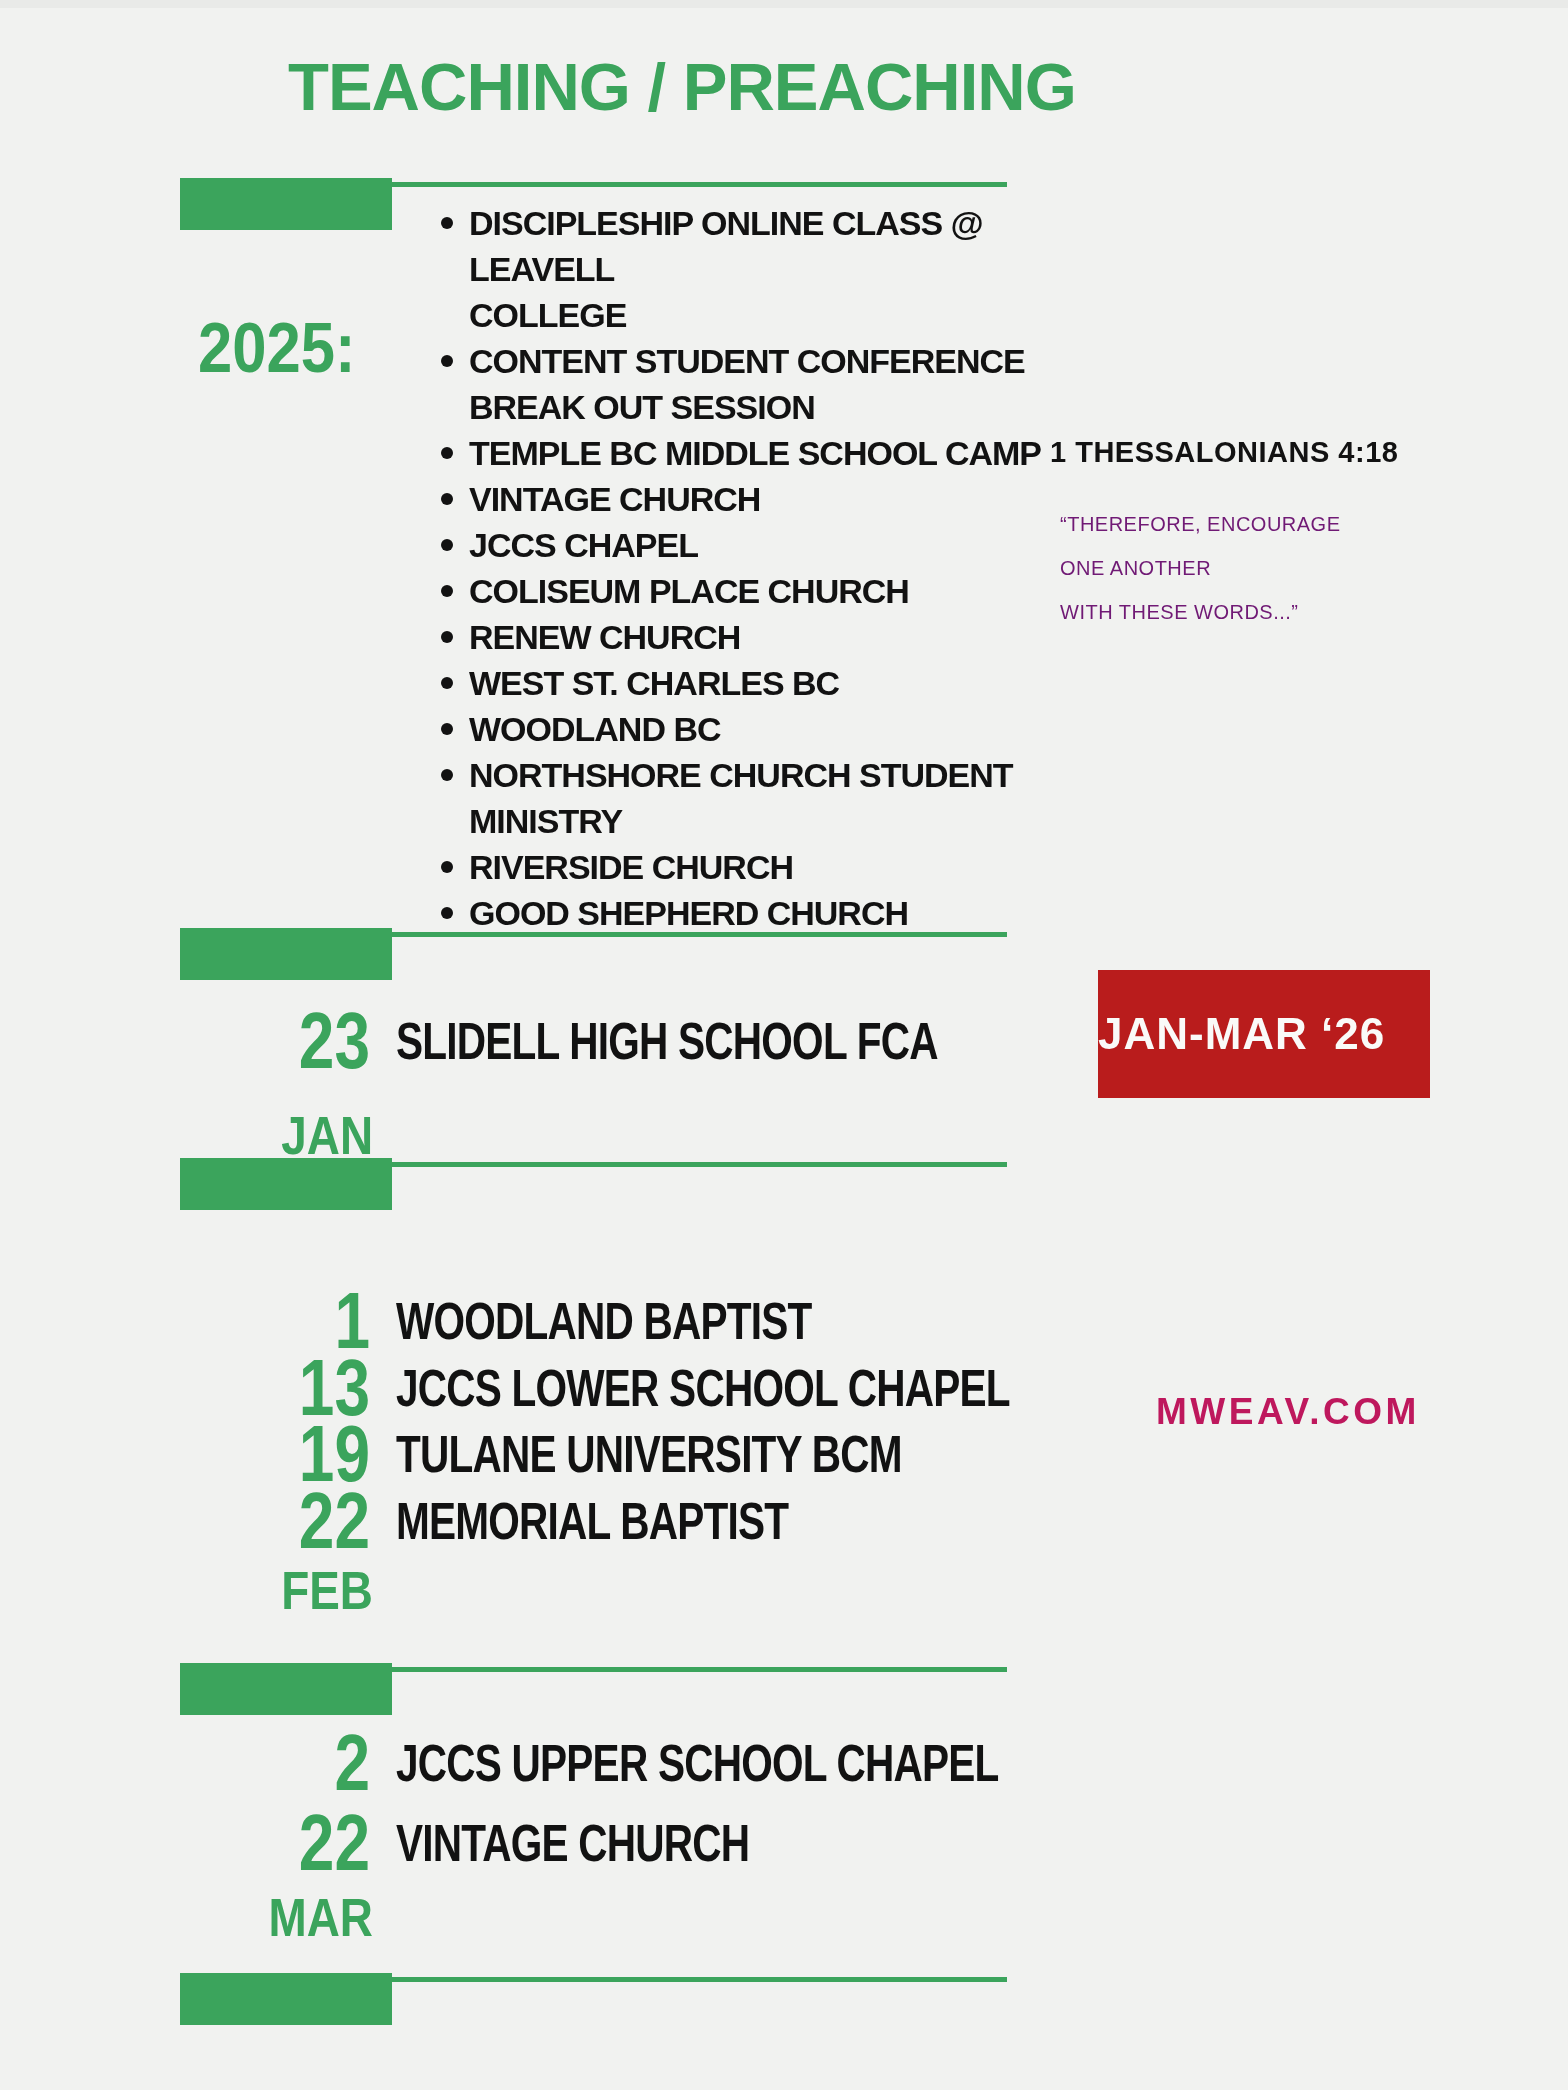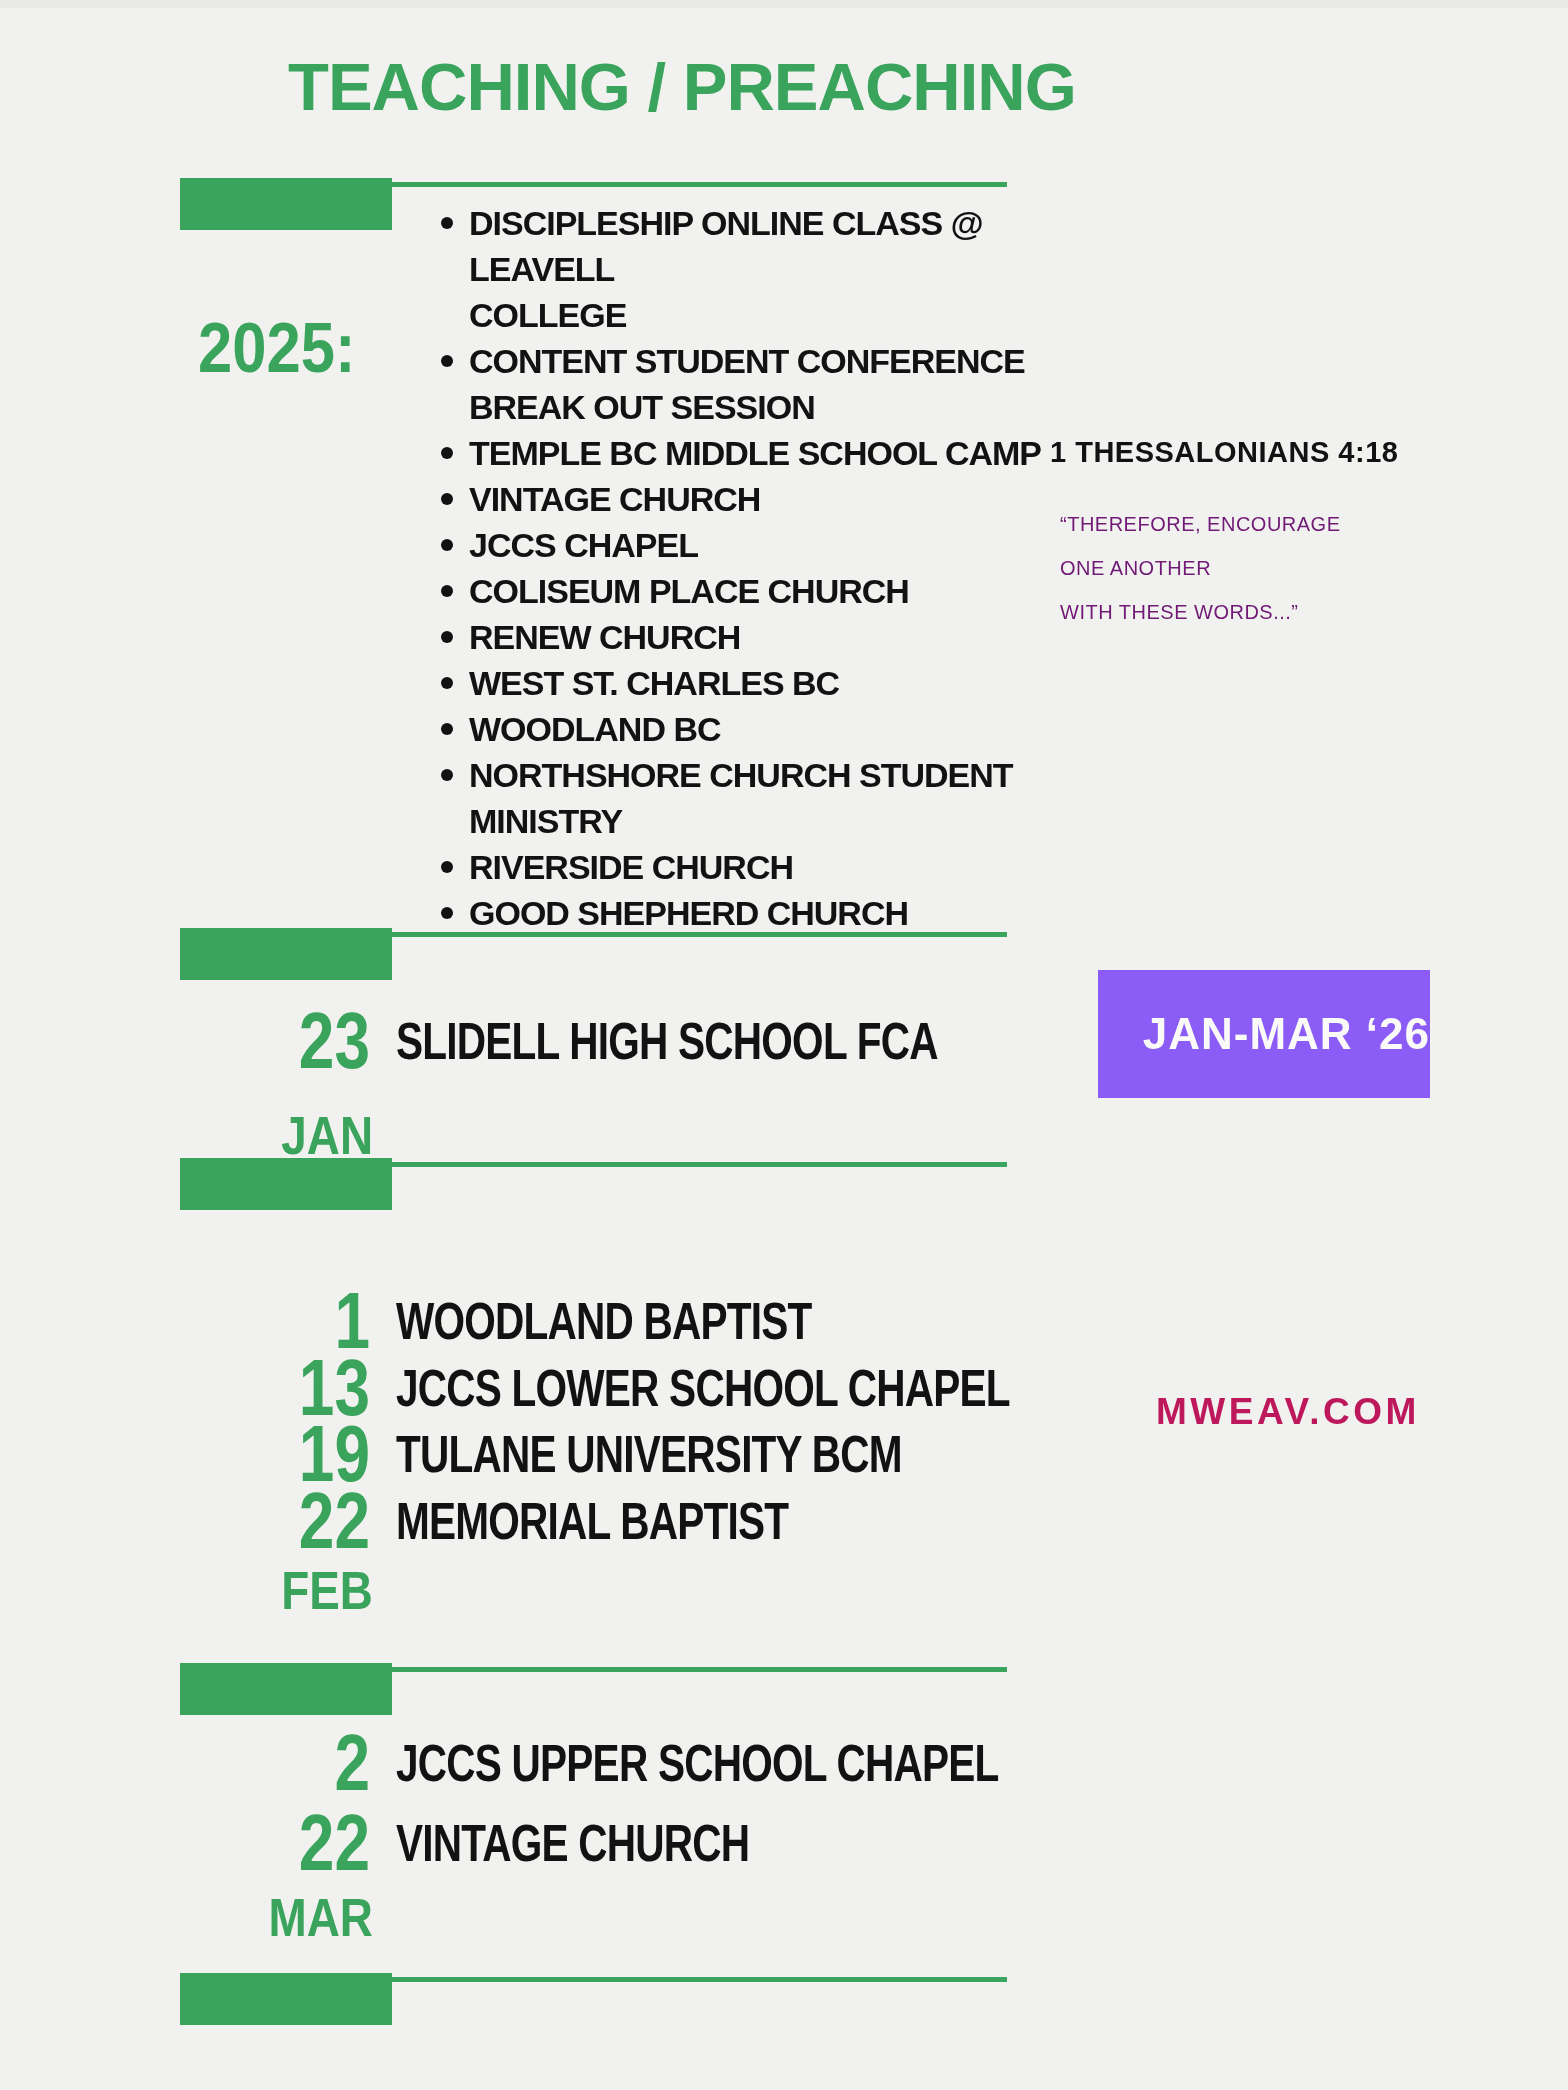--- a/index.html
+++ b/index.html
@@ -76,22 +76,22 @@
     letter-spacing: 0.5px;
     line-height: 44px;
     color: #701a75;
     white-space: pre-line;
   }
 
   
   .range-badge {
     left: 1098px; top: 962px;
     width: 332px; height: 128px;
-    background: #8b5cf6;
-    display: flex; align-items: center; justify-content: flex-end;
+    background: #b91c1c;
+    display: flex; align-items: center; justify-content: flex-start;
   }
   .range-badge span {
     color: #FAFAF8;
     font-size: 44px; font-weight: 800;
     letter-spacing: 1px;
     white-space: nowrap;
   }
 
   
   .website {

